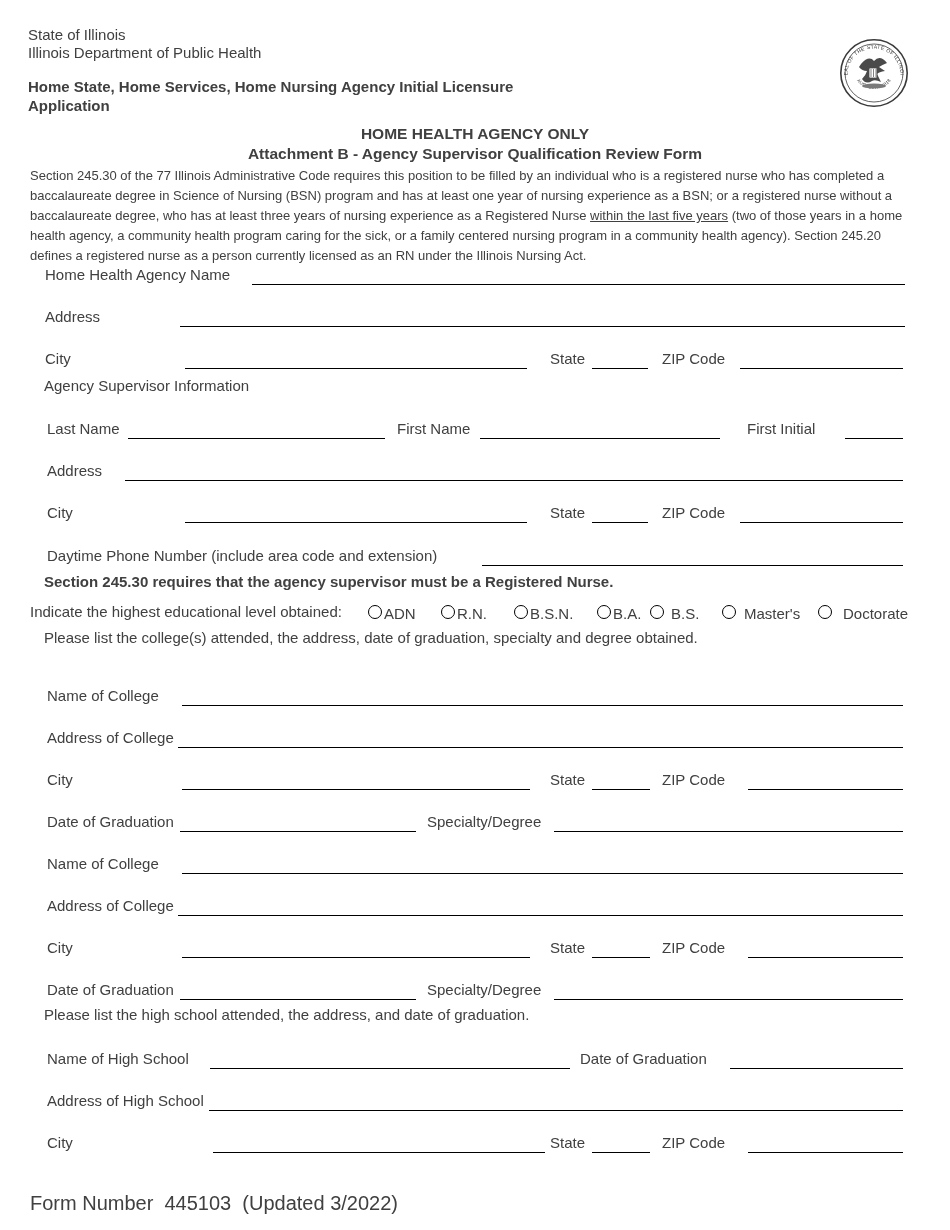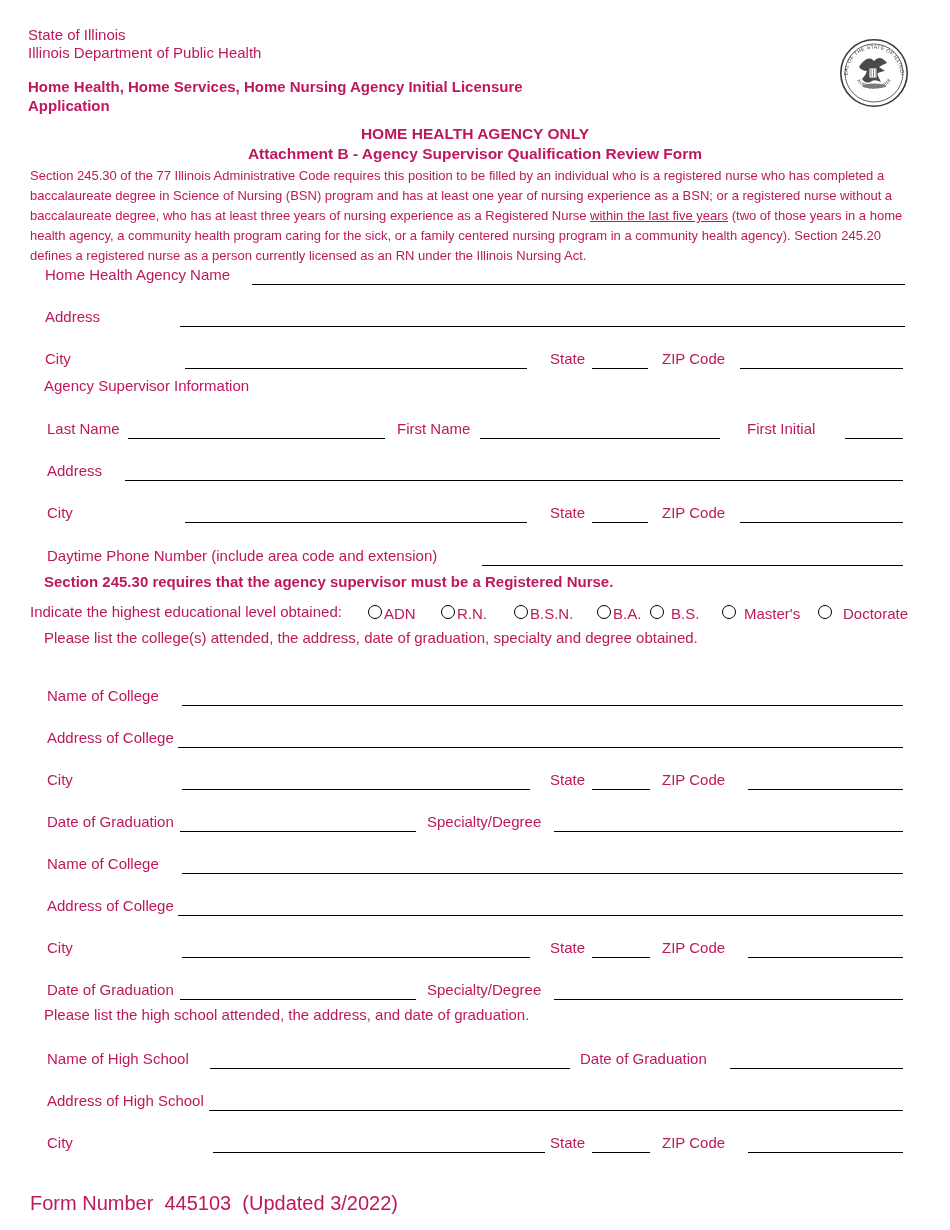--- a/index.html
+++ b/index.html
@@ -1,17 +1,17 @@
 <!DOCTYPE html>
 <html><head>
 <meta charset="utf-8">
 <style>
   html,body{margin:0;padding:0;background:#fff;}
   #page{
-    position:relative;width:950px;height:1230px;background:#ffffff;color:#be185d;
+    position:relative;width:950px;height:1230px;background:#ffffff;color:#404040;
     font-family:"Liberation Sans",sans-serif;overflow:hidden;
   }
   .lbl{position:absolute;font-size:15px;line-height:15px;white-space:nowrap;text-align:center;}
   .b{font-weight:bold;}
   .ln{position:absolute;height:18px;border-bottom:1px solid #000;box-sizing:border-box;}
   .ctr{position:absolute;left:0;width:950px;text-align:center;font-weight:bold;font-size:15.5px;line-height:16px;}
   .radio{position:absolute;width:14px;height:14px;border:1.2px solid #000;border-radius:50%;background:#fff;box-sizing:border-box;}
   #intro-paragraph{
     position:absolute;left:30px;top:166px;width:890px;
     font-size:13px;line-height:20px;
@@ -22,21 +22,21 @@
   #footer-left{position:absolute;left:30px;top:1192px;font-size:20px;white-space:pre;text-align:right;}
   #footer-right{position:absolute;left:0;top:1192px;width:920px;text-align:right;font-size:15px;}
 </style>
 </head>
 <body>
 
 <div id="page">
 
   <div class="hdr" style="top:27px">State of Illinois</div>
   <div class="hdr" style="top:45px">Illinois Department of Public Health</div>
-  <div id="doc-title">Home Health, Home Services, Home Nursing Agency Initial Licensure Application</div>
+  <div id="doc-title">Home State, Home Services, Home Nursing Agency Initial Licensure Application</div>
 
   <svg style="position:absolute;left:839px;top:38px" width="70" height="70" viewBox="0 0 70 70">
     <circle cx="35" cy="35" r="33.2" fill="#ffffff" stroke="#3a3a3a" stroke-width="1.6"></circle>
     <circle cx="35" cy="35" r="29" fill="none" stroke="#3a3a3a" stroke-width="0.8"></circle>
     <defs>
       <path id="arcT" d="M 8.5 37 A 26.5 26.5 0 0 1 61.5 37"></path>
       <path id="arcB" d="M 14 34 A 21.5 21.5 0 0 0 56 34"></path>
     </defs>
     <text font-size="5" letter-spacing="0.4" fill="#333" font-family="Liberation Sans, sans-serif">
       <textPath href="#arcT" startOffset="50%" text-anchor="middle">SEAL OF THE STATE OF ILLINOIS</textPath>

